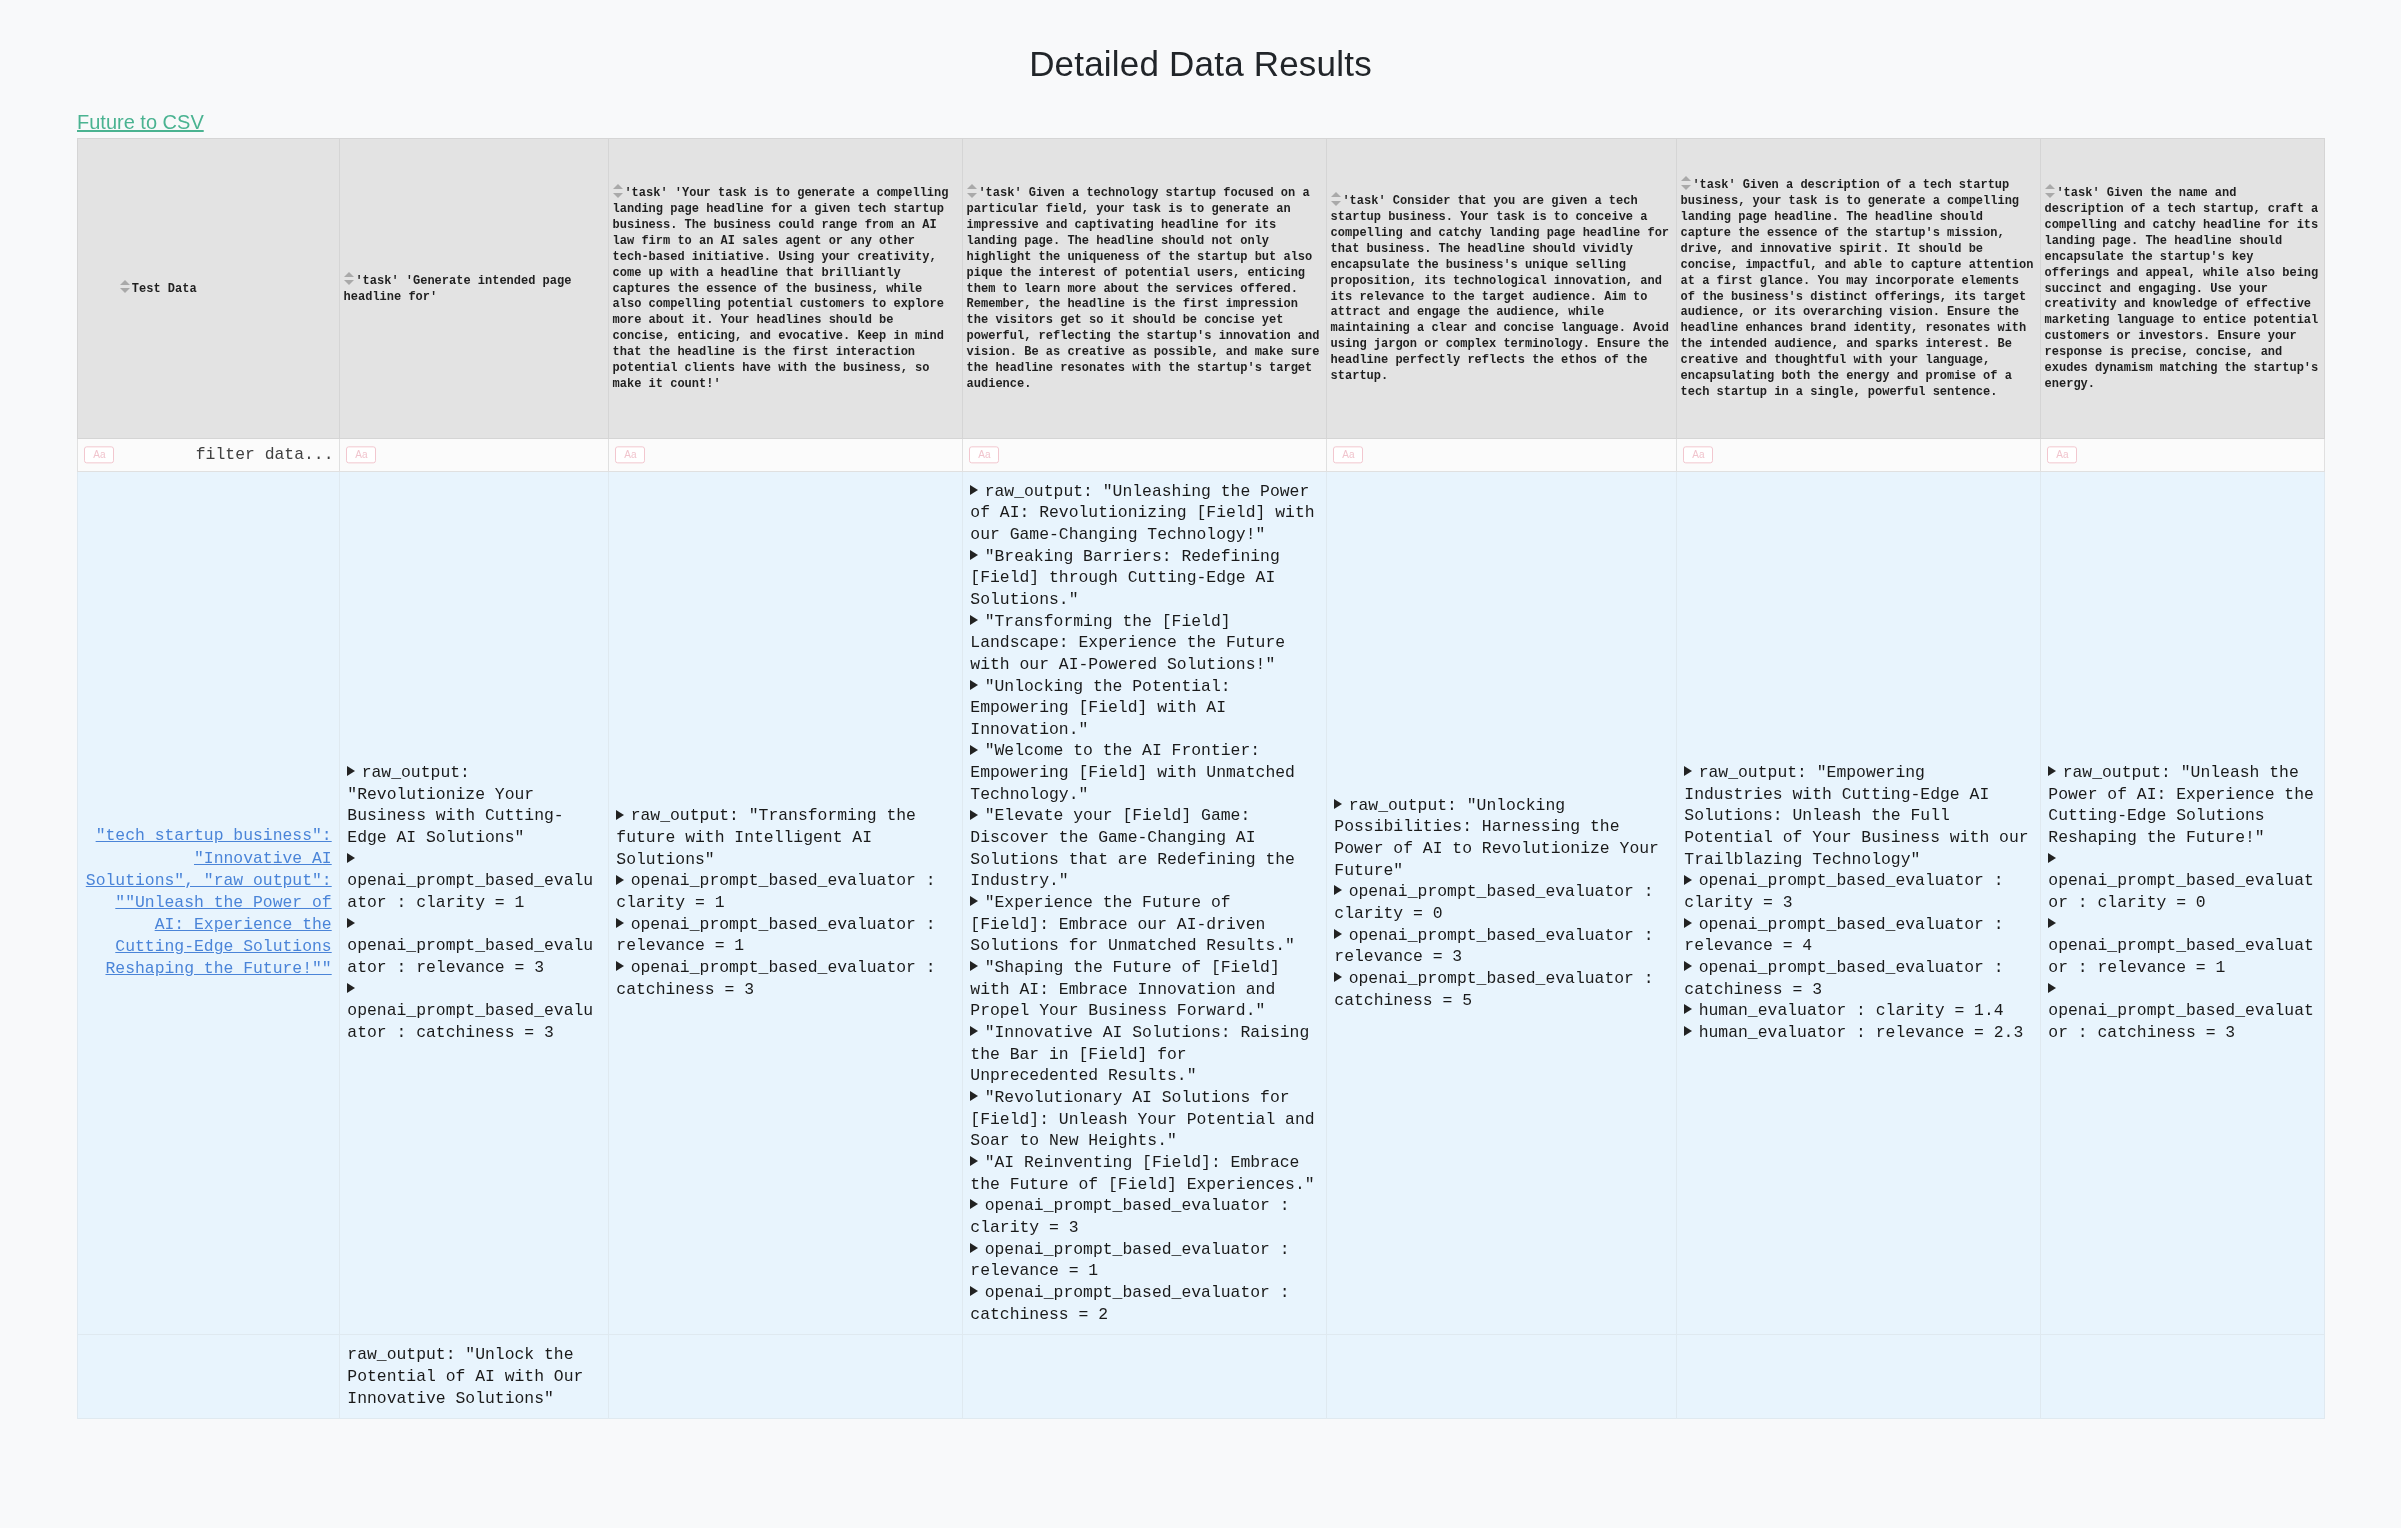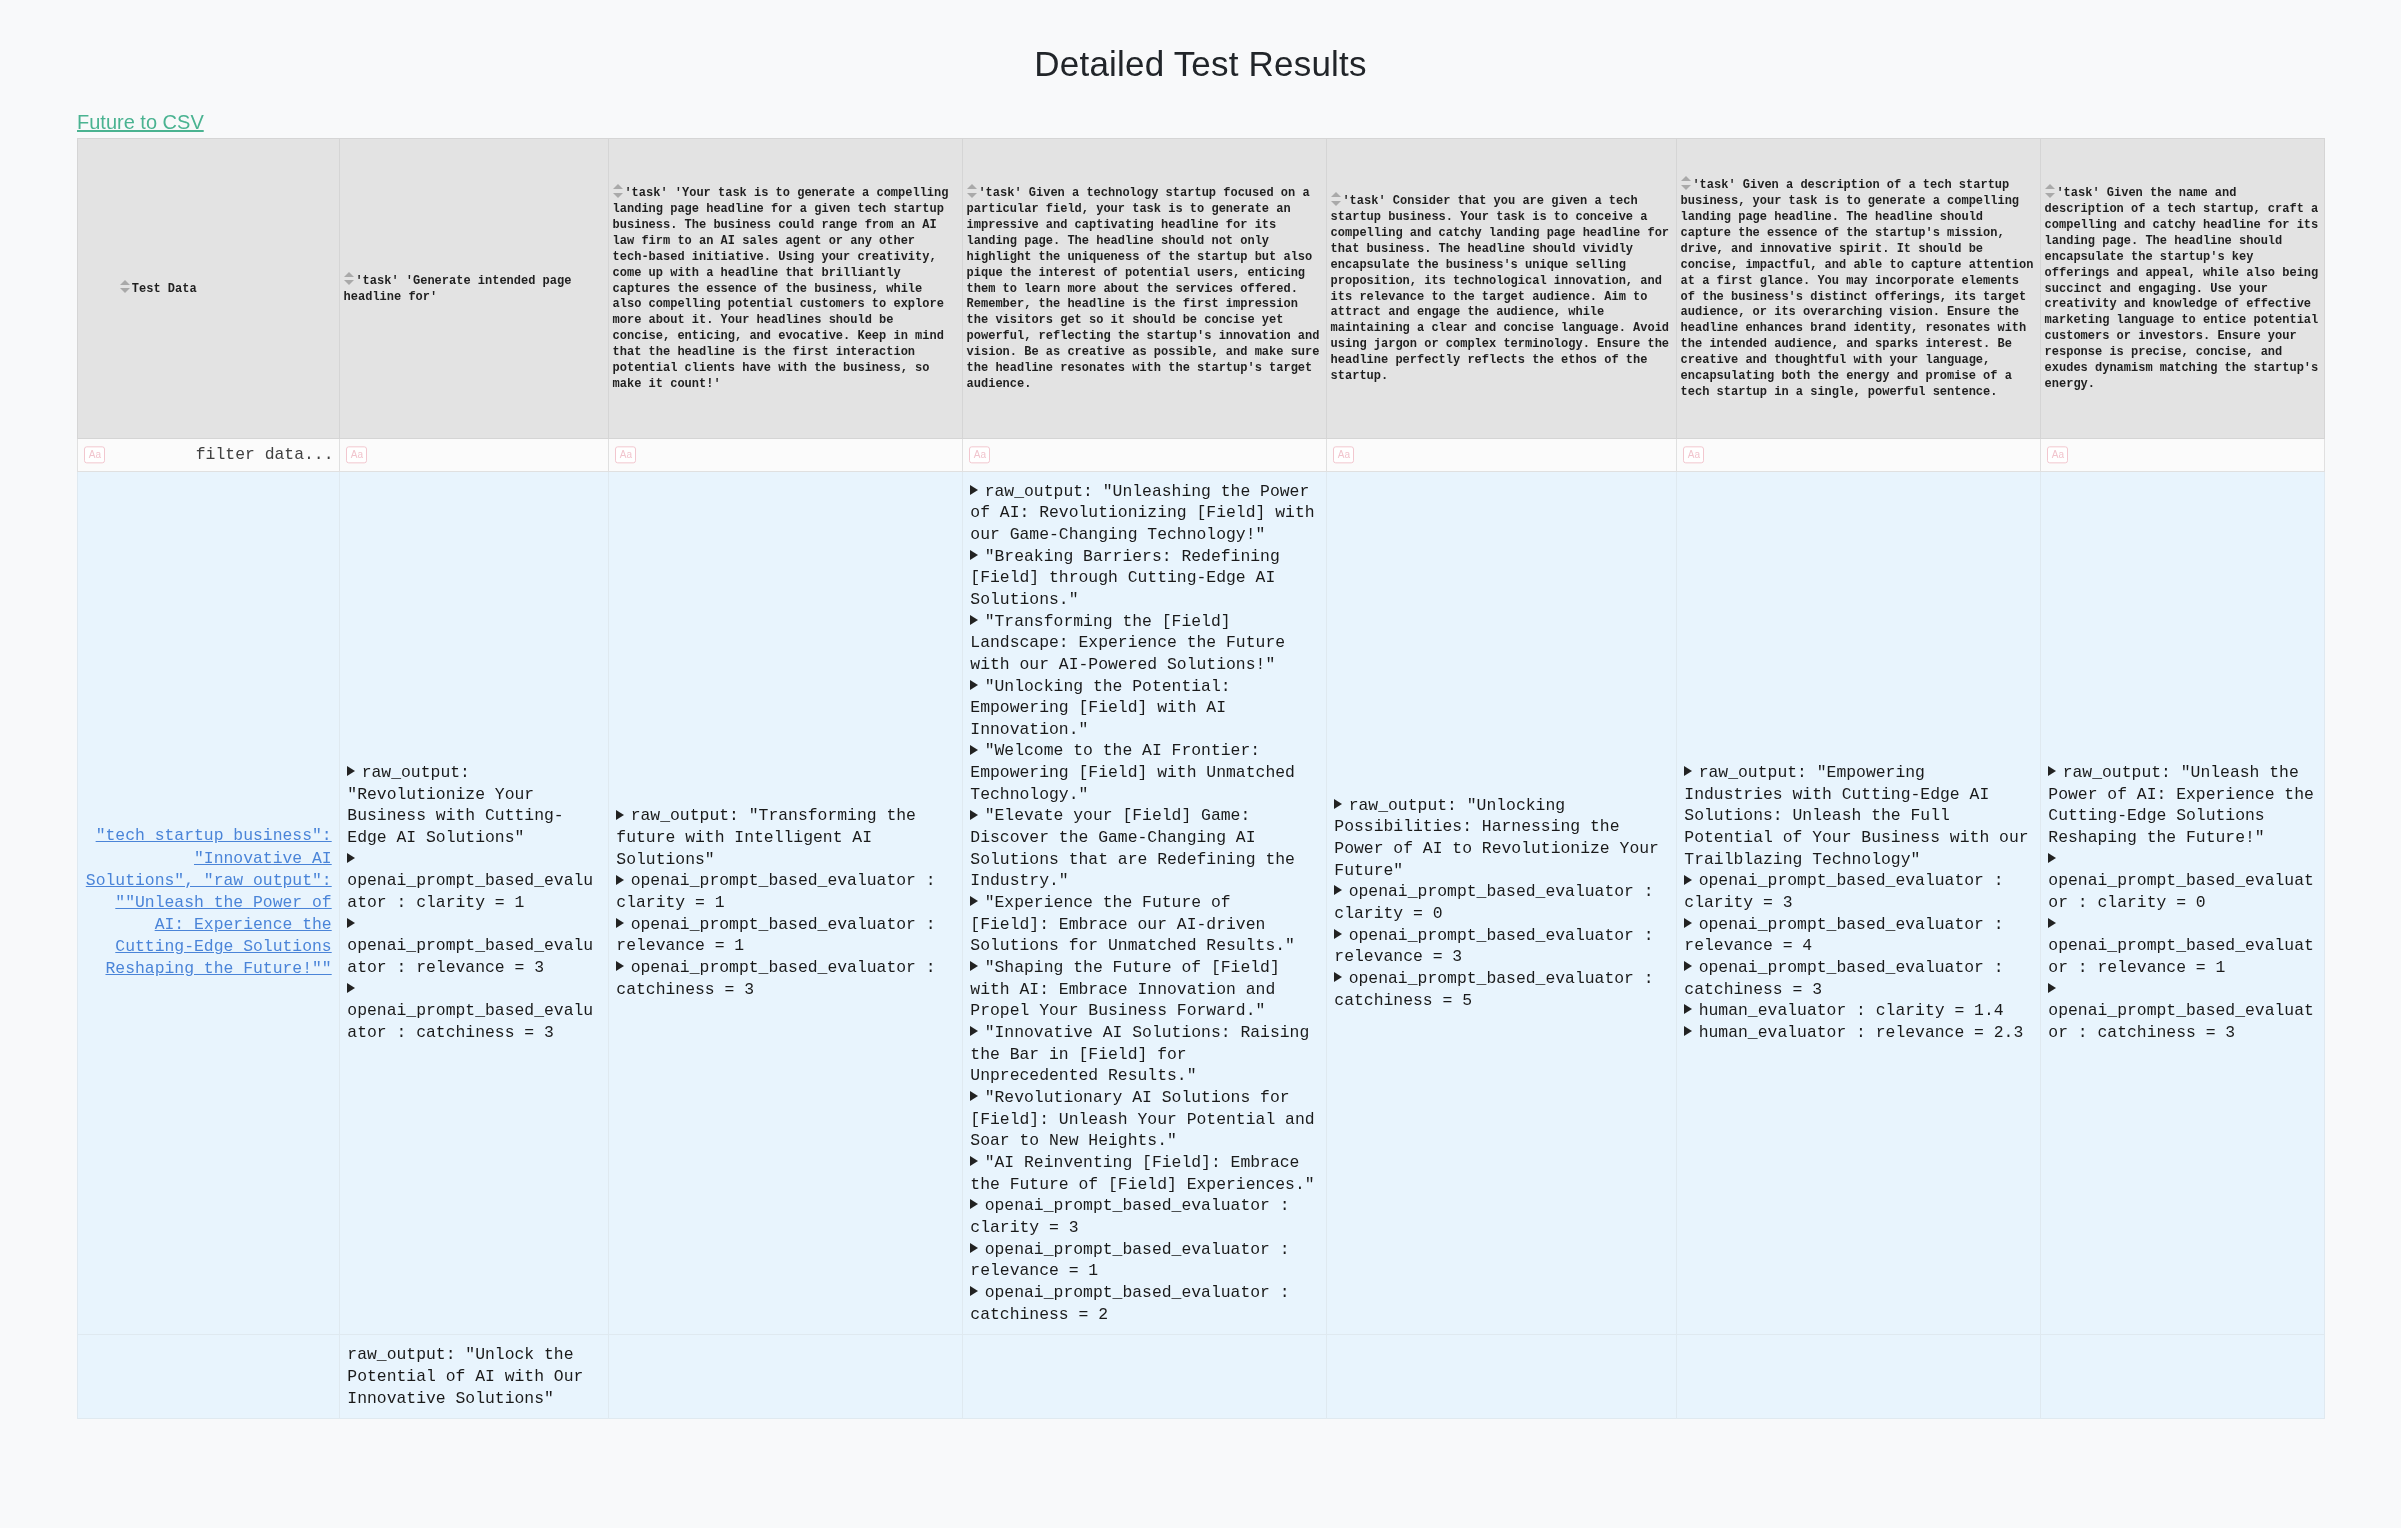--- a/index.html
+++ b/index.html
@@ -110,21 +110,21 @@
     color: #555;
     text-align: right;
     position: relative;
   }
   tr.filter-row td:first-child { border-left: 0.9px solid #e0e0e0; }
   .filter-ico {
     position: absolute;
     left: 6.4px;
     top: 50%;
     transform: translateY(-50%);
-    width: 21px;
+    width: 30px;
     height: 17.3px;
     border: 0.9px solid #f2c7cf;
     border-radius: 2.7px;
     color: #f1c4cd;
     font-size: 10px;
     line-height: 16.4px;
     text-align: center;
     font-family: "Liberation Sans", sans-serif;
     background: #fff;
   }
@@ -173,21 +173,21 @@
     margin-right: 6.4px;
     vertical-align: 0.9px;
   }
   .row-tall td { height: 845px; }
 </style>
 </head>
 <body>
 
 <div id="page">
 
-  <h1 class="page-title">Detailed Test Results</h1>
+  <h1 class="page-title">Detailed Data Results</h1>
 
   <div class="export-wrap">
     <a class="export-link">Future to CSV</a>
   </div>
 
   <div class="table-scroll">
     <table class="results">
       <colgroup>
         <col class="c0">
           <col class="c1">

